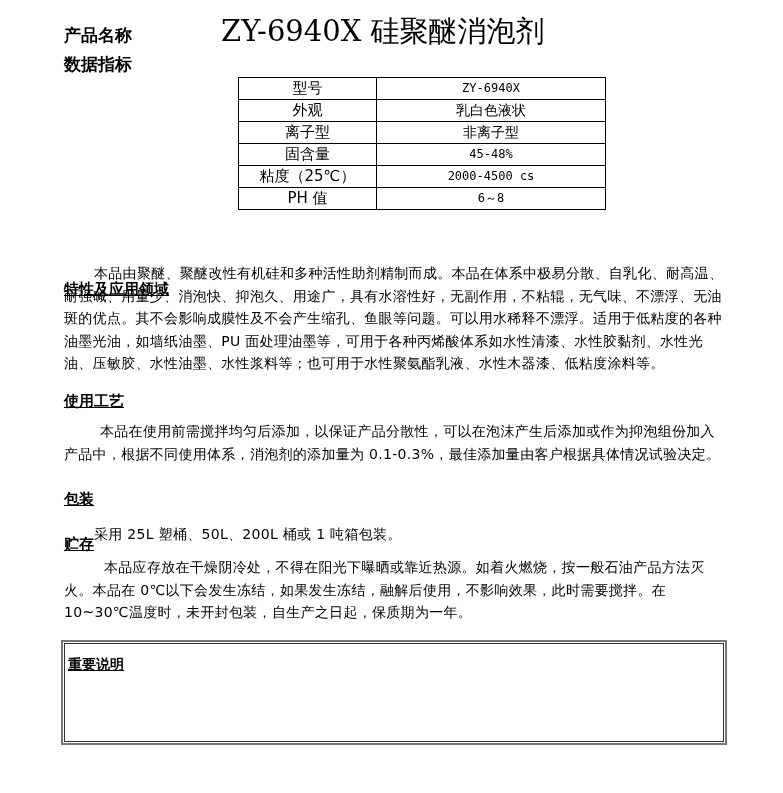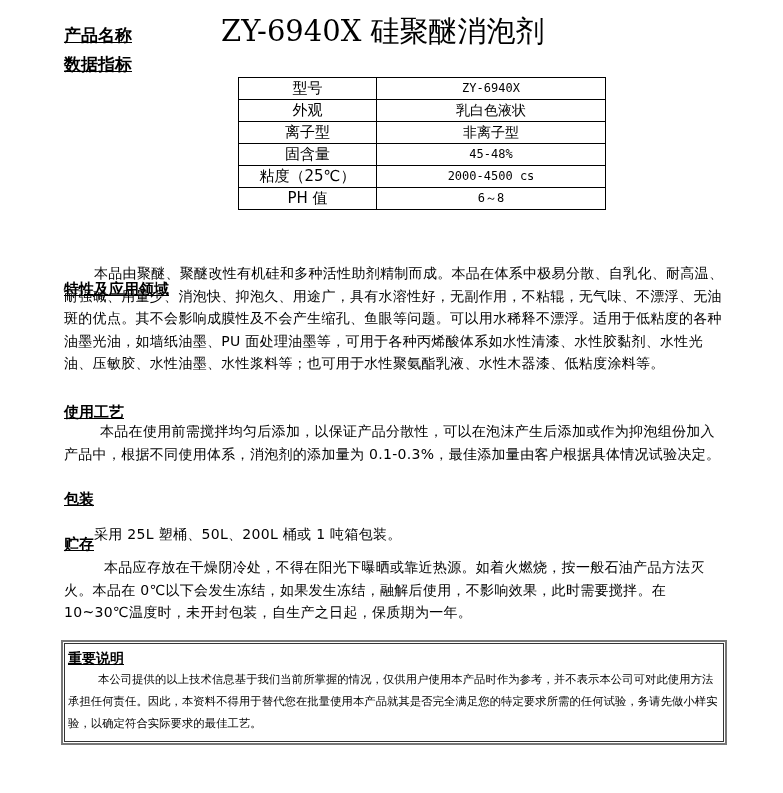--- a/index.html
+++ b/index.html
@@ -1,37 +1,37 @@
 <!DOCTYPE html>
 <html><head>
 <meta charset="utf-8">
 <style>
   html, body { margin:0; padding:0; background:#ffffff; }
   body { width:783px; height:793px; position:relative; overflow:hidden;
          font-family:"DejaVu Sans", sans-serif; color:#000; }
   .label-u { position:absolute; font-family:"DejaVu Serif", serif; font-weight:bold;
-             font-size:17px; text-decoration:underline; letter-spacing:0px; }
+             font-size:17px; letter-spacing:0px; }
   #lbl-name { left:64px; top:24px; }
   #lbl-spec { left:64px; top:53px; }
   #title { position:absolute; left:214px; top:12px; font-family:"DejaVu Serif", serif;
            font-size:29px; letter-spacing:0px; white-space:nowrap;margin-left:7px; }
   table.spec { position:absolute; left:238px; top:77px; border-collapse:collapse;
                width:368px; font-size:14px; }
   table.spec td { border:1px solid #000; height:21px; padding:0; text-align:center;
                   line-height:21px; }
   table.spec td.k { width:137px; font-size:15px; }
   table.spec td.v { font-family:"DejaVu Sans Mono", monospace; font-size:12px; }
   .sec-h { position:absolute; left:64px; font-weight:bold; font-size:15px;
            text-decoration:underline; font-family:"DejaVu Serif", serif; }
   .para { position:absolute; left:64px; width:660px; font-size:14px; line-height:22.6px;
           letter-spacing:0.3px; }
   .para .indent { display:inline-block; width:30px; }
   #note-box { position:absolute; left:61px; top:640px; width:662px; height:101px;
               border:2px solid #777; box-shadow: inset 0 0 0 1px #fff, inset 0 0 0 2px #333; }
-  #note-title { position:absolute; left:5px; top:8px; font-weight:bold; font-size:14px;
+  #note-title { position:absolute; left:5px; top:14px; font-weight:bold; font-size:14px;
                 text-decoration:underline; font-family:"DejaVu Serif", serif; }
   #note-text { position:absolute; left:5px; top:27px; width:652px; font-size:11.3px;
                line-height:22px; letter-spacing:0.1px; }
 </style>
 </head>
 <body>
 
 <div id="lbl-name" class="label-u">产品名称</div>
 <div id="lbl-spec" class="label-u">数据指标</div>
 <div id="title">ZY-6940X 硅聚醚消泡剂</div>
@@ -61,25 +61,24 @@
   <tr>
     <td class="k">PH 值</td>
     <td class="v">6～8</td>
   </tr>
 </tbody>
   </table>
 
 <div class="sec-h" style="top:232px;margin-top:48px;">特性及应用领域</div>
 <div class="para" style="top:262px;"><span class="indent"></span><span>本品由聚醚、聚醚改性有机硅和多种活性助剂精制而成。本品在体系中极易分散、自乳化、耐高温、耐强碱、用量少、消泡快、抑泡久、用途广，具有水溶性好，无副作用，不粘辊，无气味、不漂浮、无油斑的优点。其不会影响成膜性及不会产生缩孔、鱼眼等问题。可以用水稀释不漂浮。适用于低粘度的各种油墨光油，如墙纸油墨、PU 面处理油墨等，可用于各种丙烯酸体系如水性清漆、水性胶黏剂、水性光油、压敏胶、水性油墨、水性浆料等；也可用于水性聚氨酯乳液、水性木器漆、低粘度涂料等。</span></div>
 
-<div class="sec-h" style="top:403px;">使用工艺</div>
+<div class="sec-h" style="top:392px;">使用工艺</div>
 <div class="para" style="top:420px;"><span class="indent" style="width:36px;"></span><span>本品在使用前需搅拌均匀后添加，以保证产品分散性，可以在泡沫产生后添加或作为抑泡组份加入产品中，根据不同使用体系，消泡剂的添加量为 0.1-0.3%，最佳添加量由客户根据具体情况试验决定。</span></div>
 
 <div class="sec-h" style="top:490px;">包装</div>
 <div class="para" style="top:511px;margin-top:12px;"><span class="indent"></span><span>采用 25L 塑桶、50L、200L 桶或 1 吨箱包装。</span></div>
 
 <div class="sec-h" style="top:535px;">贮存</div>
 <div class="para" style="top:556px;"><span class="indent" style="width:40px;"></span><span>本品应存放在干燥阴冷处，不得在阳光下曝晒或靠近热源。如着火燃烧，按一般石油产品方法灭火。本品在 0℃以下会发生冻结，如果发生冻结，融解后使用，不影响效果，此时需要搅拌。在 10~30℃温度时，未开封包装，自生产之日起，保质期为一年。</span></div>
 
 <div id="note-box">
   <div id="note-title">重要说明</div>
-  <div id="note-text"><span class="indent" style="display:inline-block;width:30px;"></span><span>本公司提供的以上技术信息基于我们当前所掌握的情况，仅供用户使用本产品时作为参考，并不表示本公司可对此使用方法承担任何责任。因此，本资料不得用于替代您在批量使用本产品就其是否完全满足您的特定要求所需的任何试验，务请先做小样实验，以确定符合实际要求的最佳工艺。</span></div>
 </div>
 
 </body></html>

